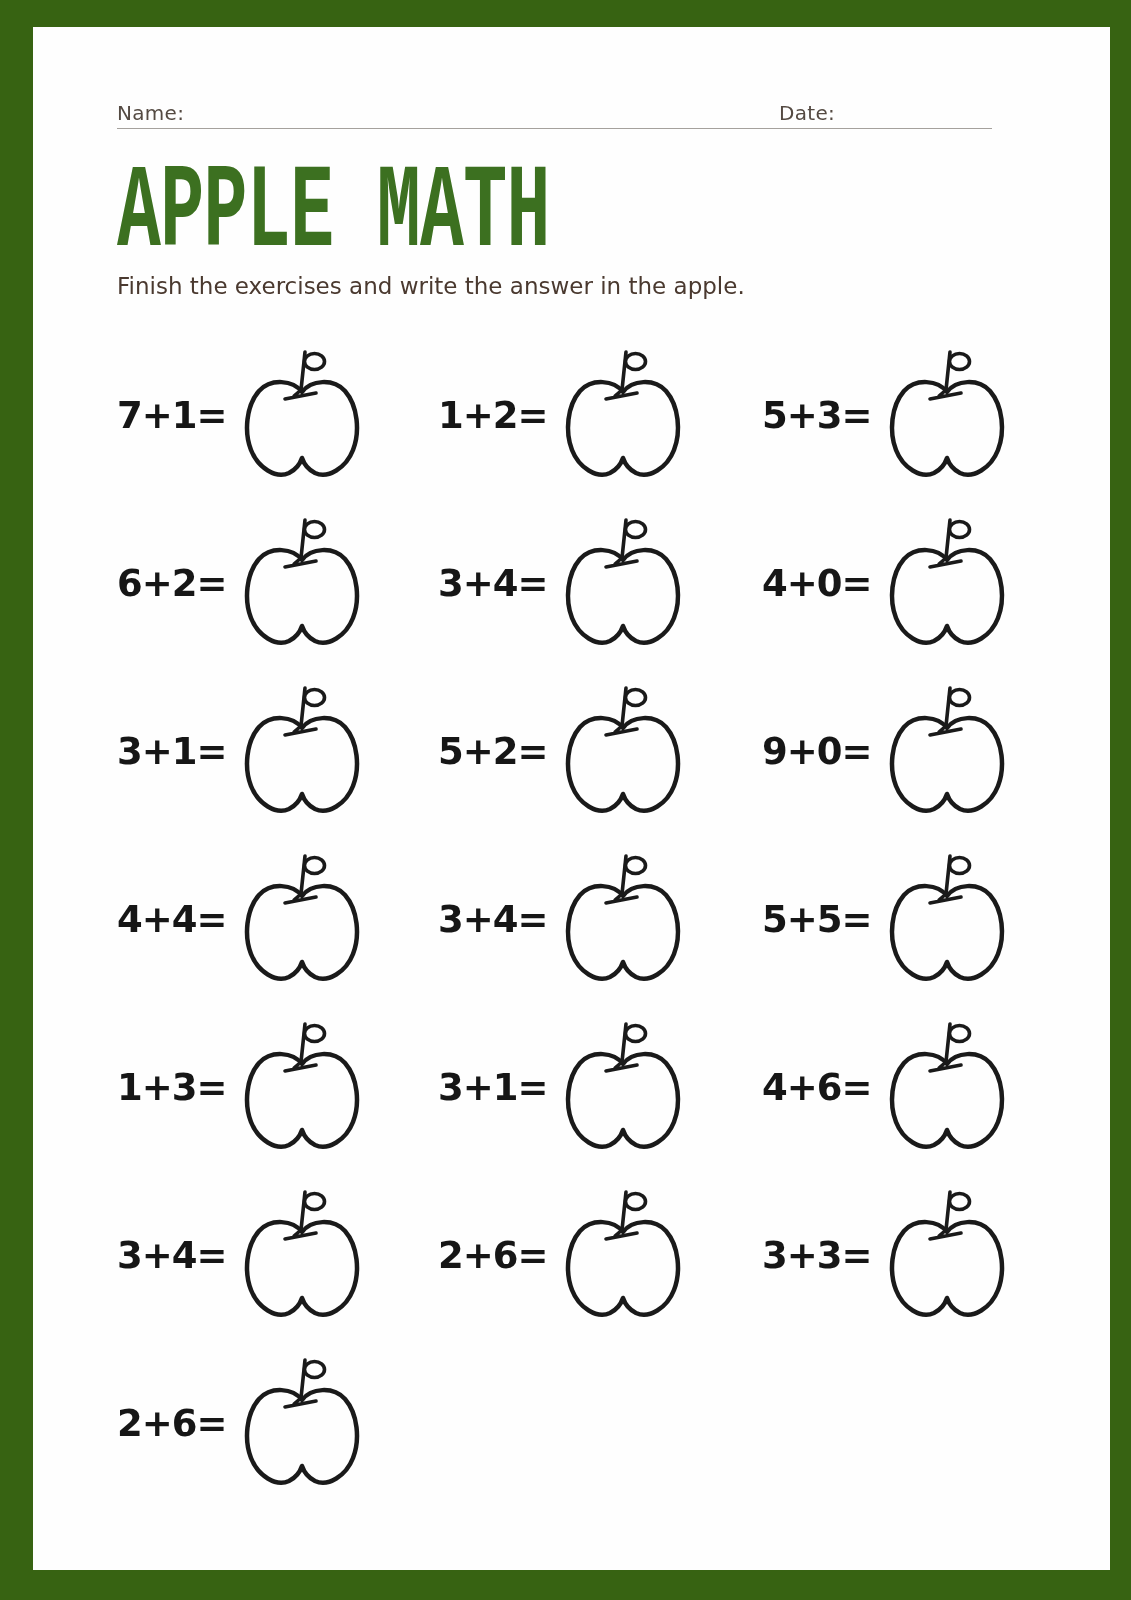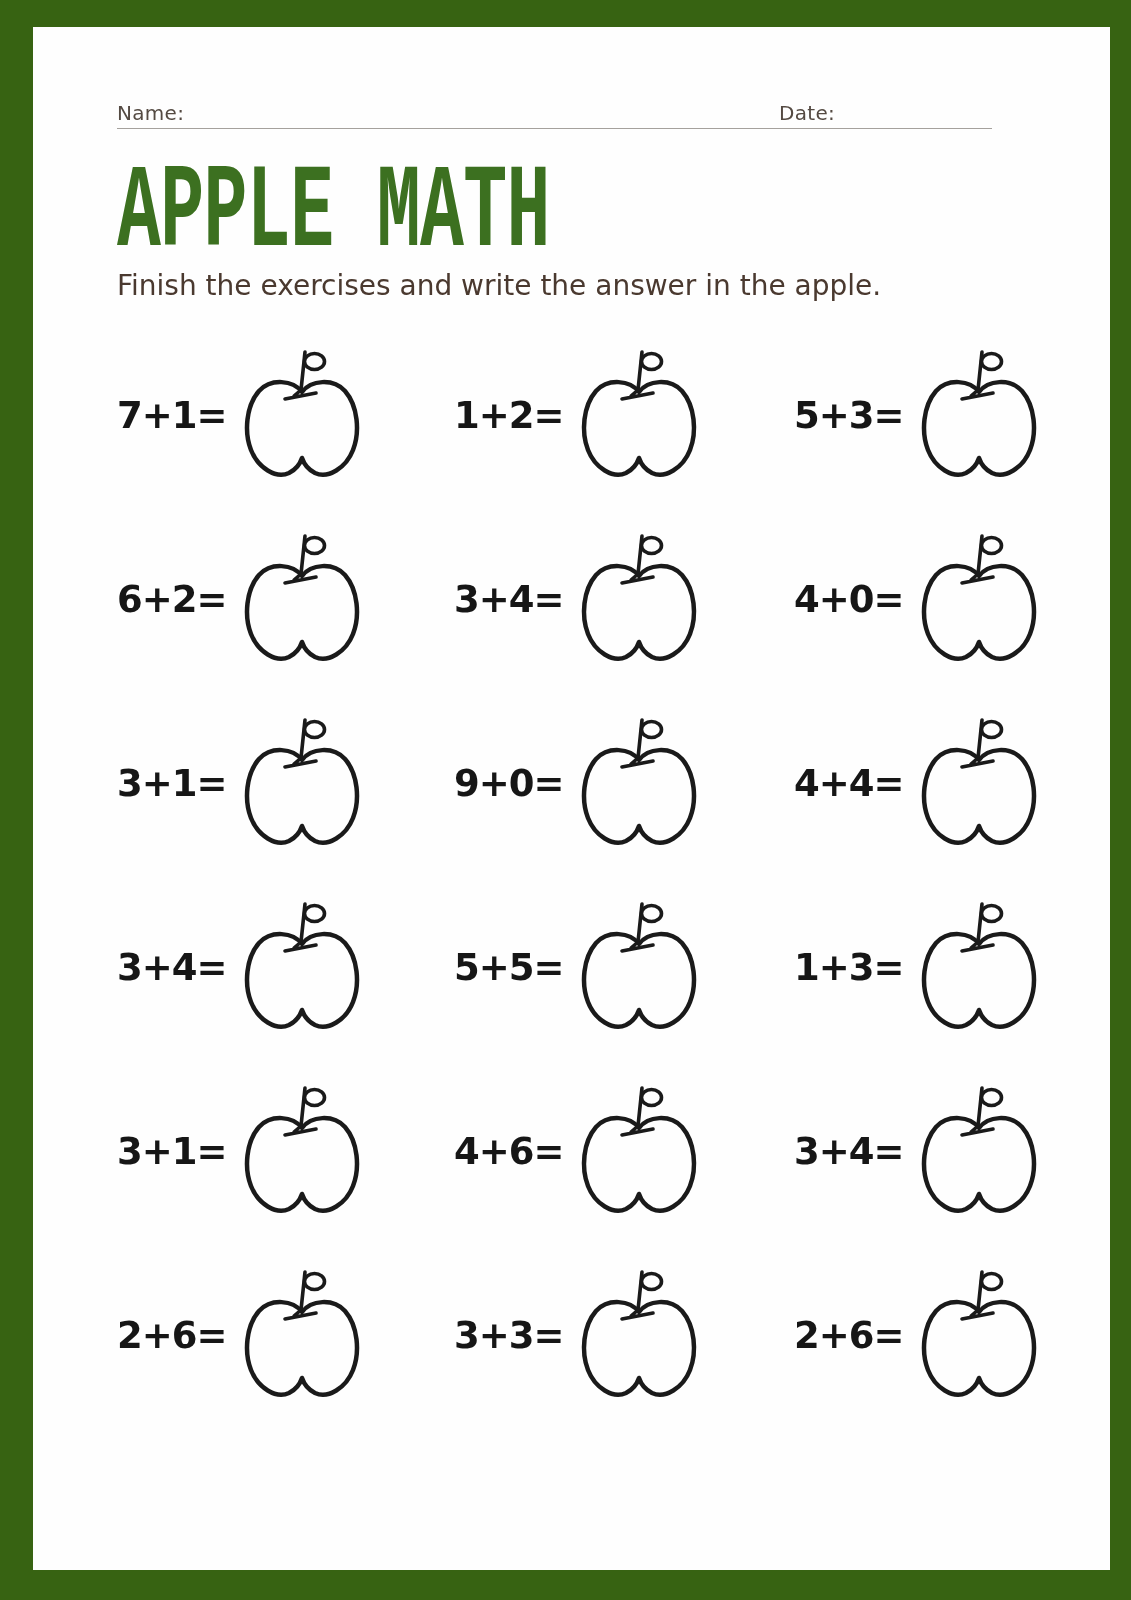--- a/index.html
+++ b/index.html
@@ -42,32 +42,31 @@
     transform: scaleX(0.62);
     transform-origin: left center;
     font-size: 118px; line-height: 0.8;
     font-weight: bold;
     color: #3c7020;
     letter-spacing: -1px;
     white-space: nowrap;
   }
   .subtitle {
     margin-top: 6px;
-    font-size: 28px; line-height: 34px;
+    font-size: 23px; line-height: 34px;
     color: #4a392f;
   }
 
   
   .grid {
     margin-top: 28px;
     display: grid;
     grid-template-columns: 321px 324px 321px;
     grid-auto-rows: 168px;
     width: 966px;
-    gap: 16px;
   }
   .cell {
     display: flex;
     align-items: center;
     column-gap: 8px;
   }
   .expr {
     width: 117px;
     flex: 0 0 117px;
     font-size: 37px;
@@ -144,20 +143,26 @@
       <svg class="apple" viewBox="0 0 120 138">
           <use href="#apple-shape"></use>
         </svg>
     </div>
     <div class="cell">
       <span class="expr">3+1=</span>
       <svg class="apple" viewBox="0 0 120 138">
           <use href="#apple-shape"></use>
         </svg>
     </div>
+    <div class="cell">
+      <span class="expr">5+2=</span>
+      <svg class="apple" viewBox="0 0 120 138">
+          <use href="#apple-shape"></use>
+        </svg>
+    </div>
 
     <div class="cell">
       <span class="expr">9+0=</span>
       <svg class="apple" viewBox="0 0 120 138">
           <use href="#apple-shape"></use>
         </svg>
     </div>
     <div class="cell">
       <span class="expr">4+4=</span>
       <svg class="apple" viewBox="0 0 120 138">

